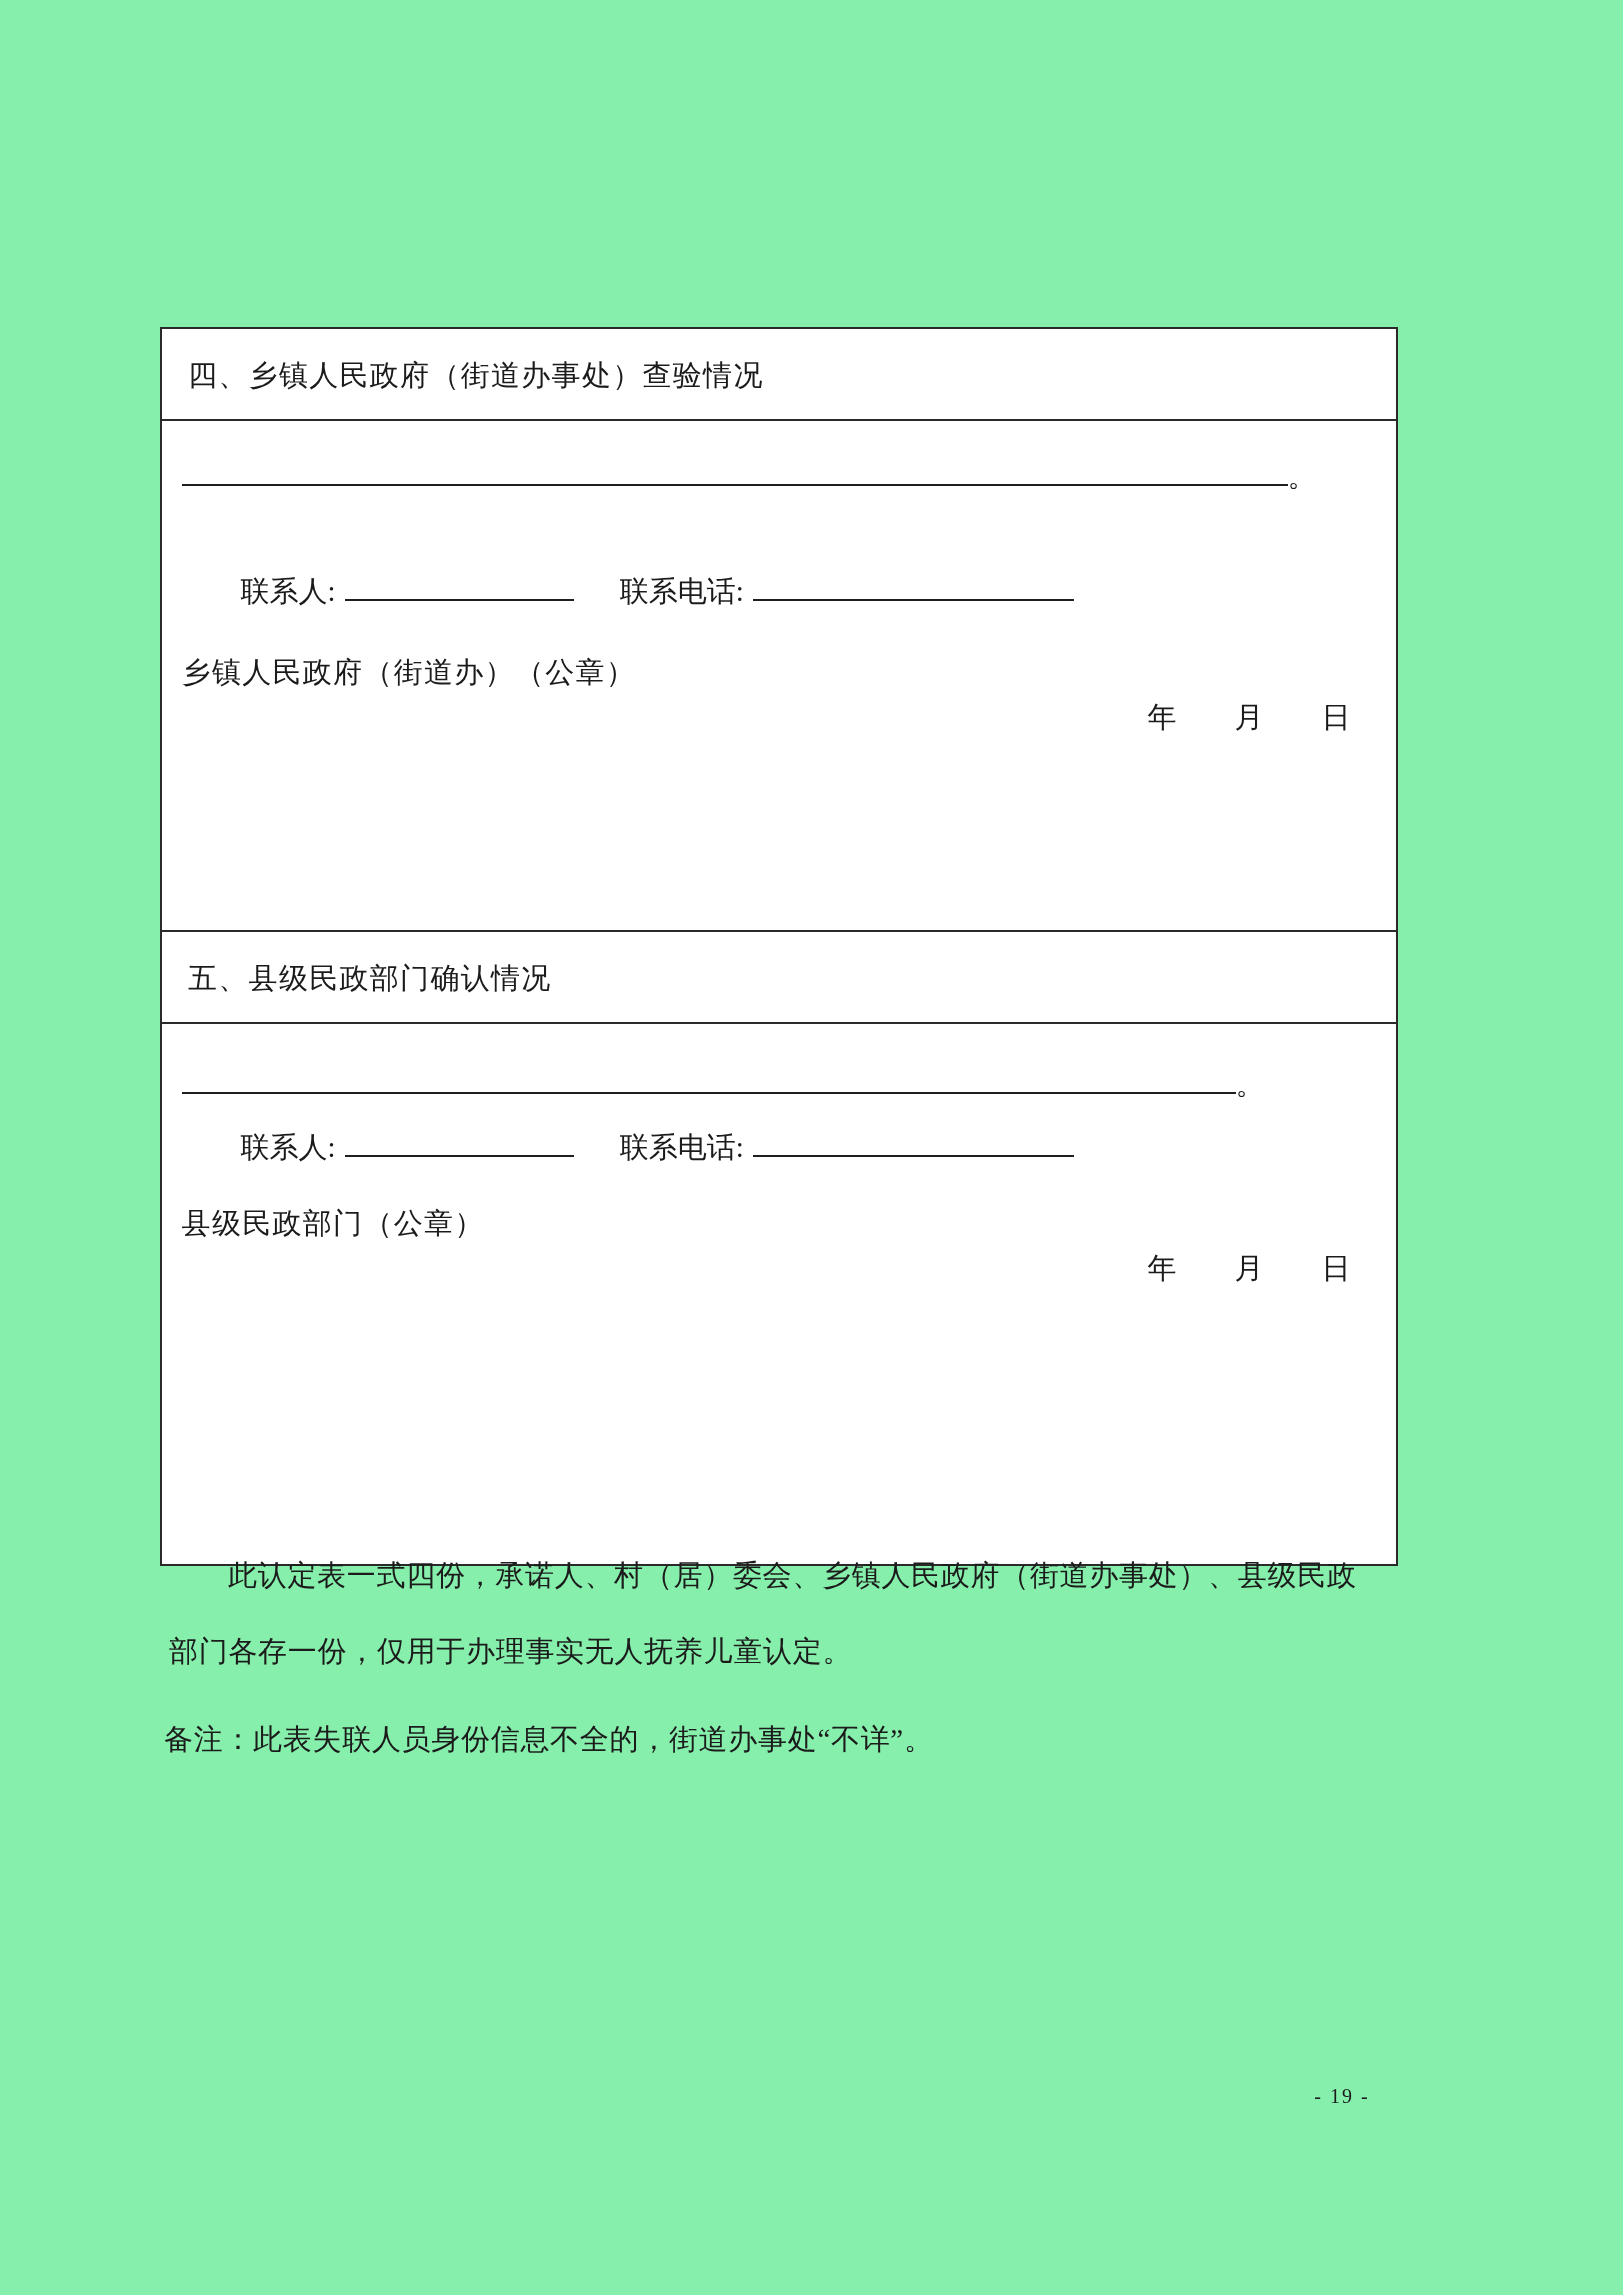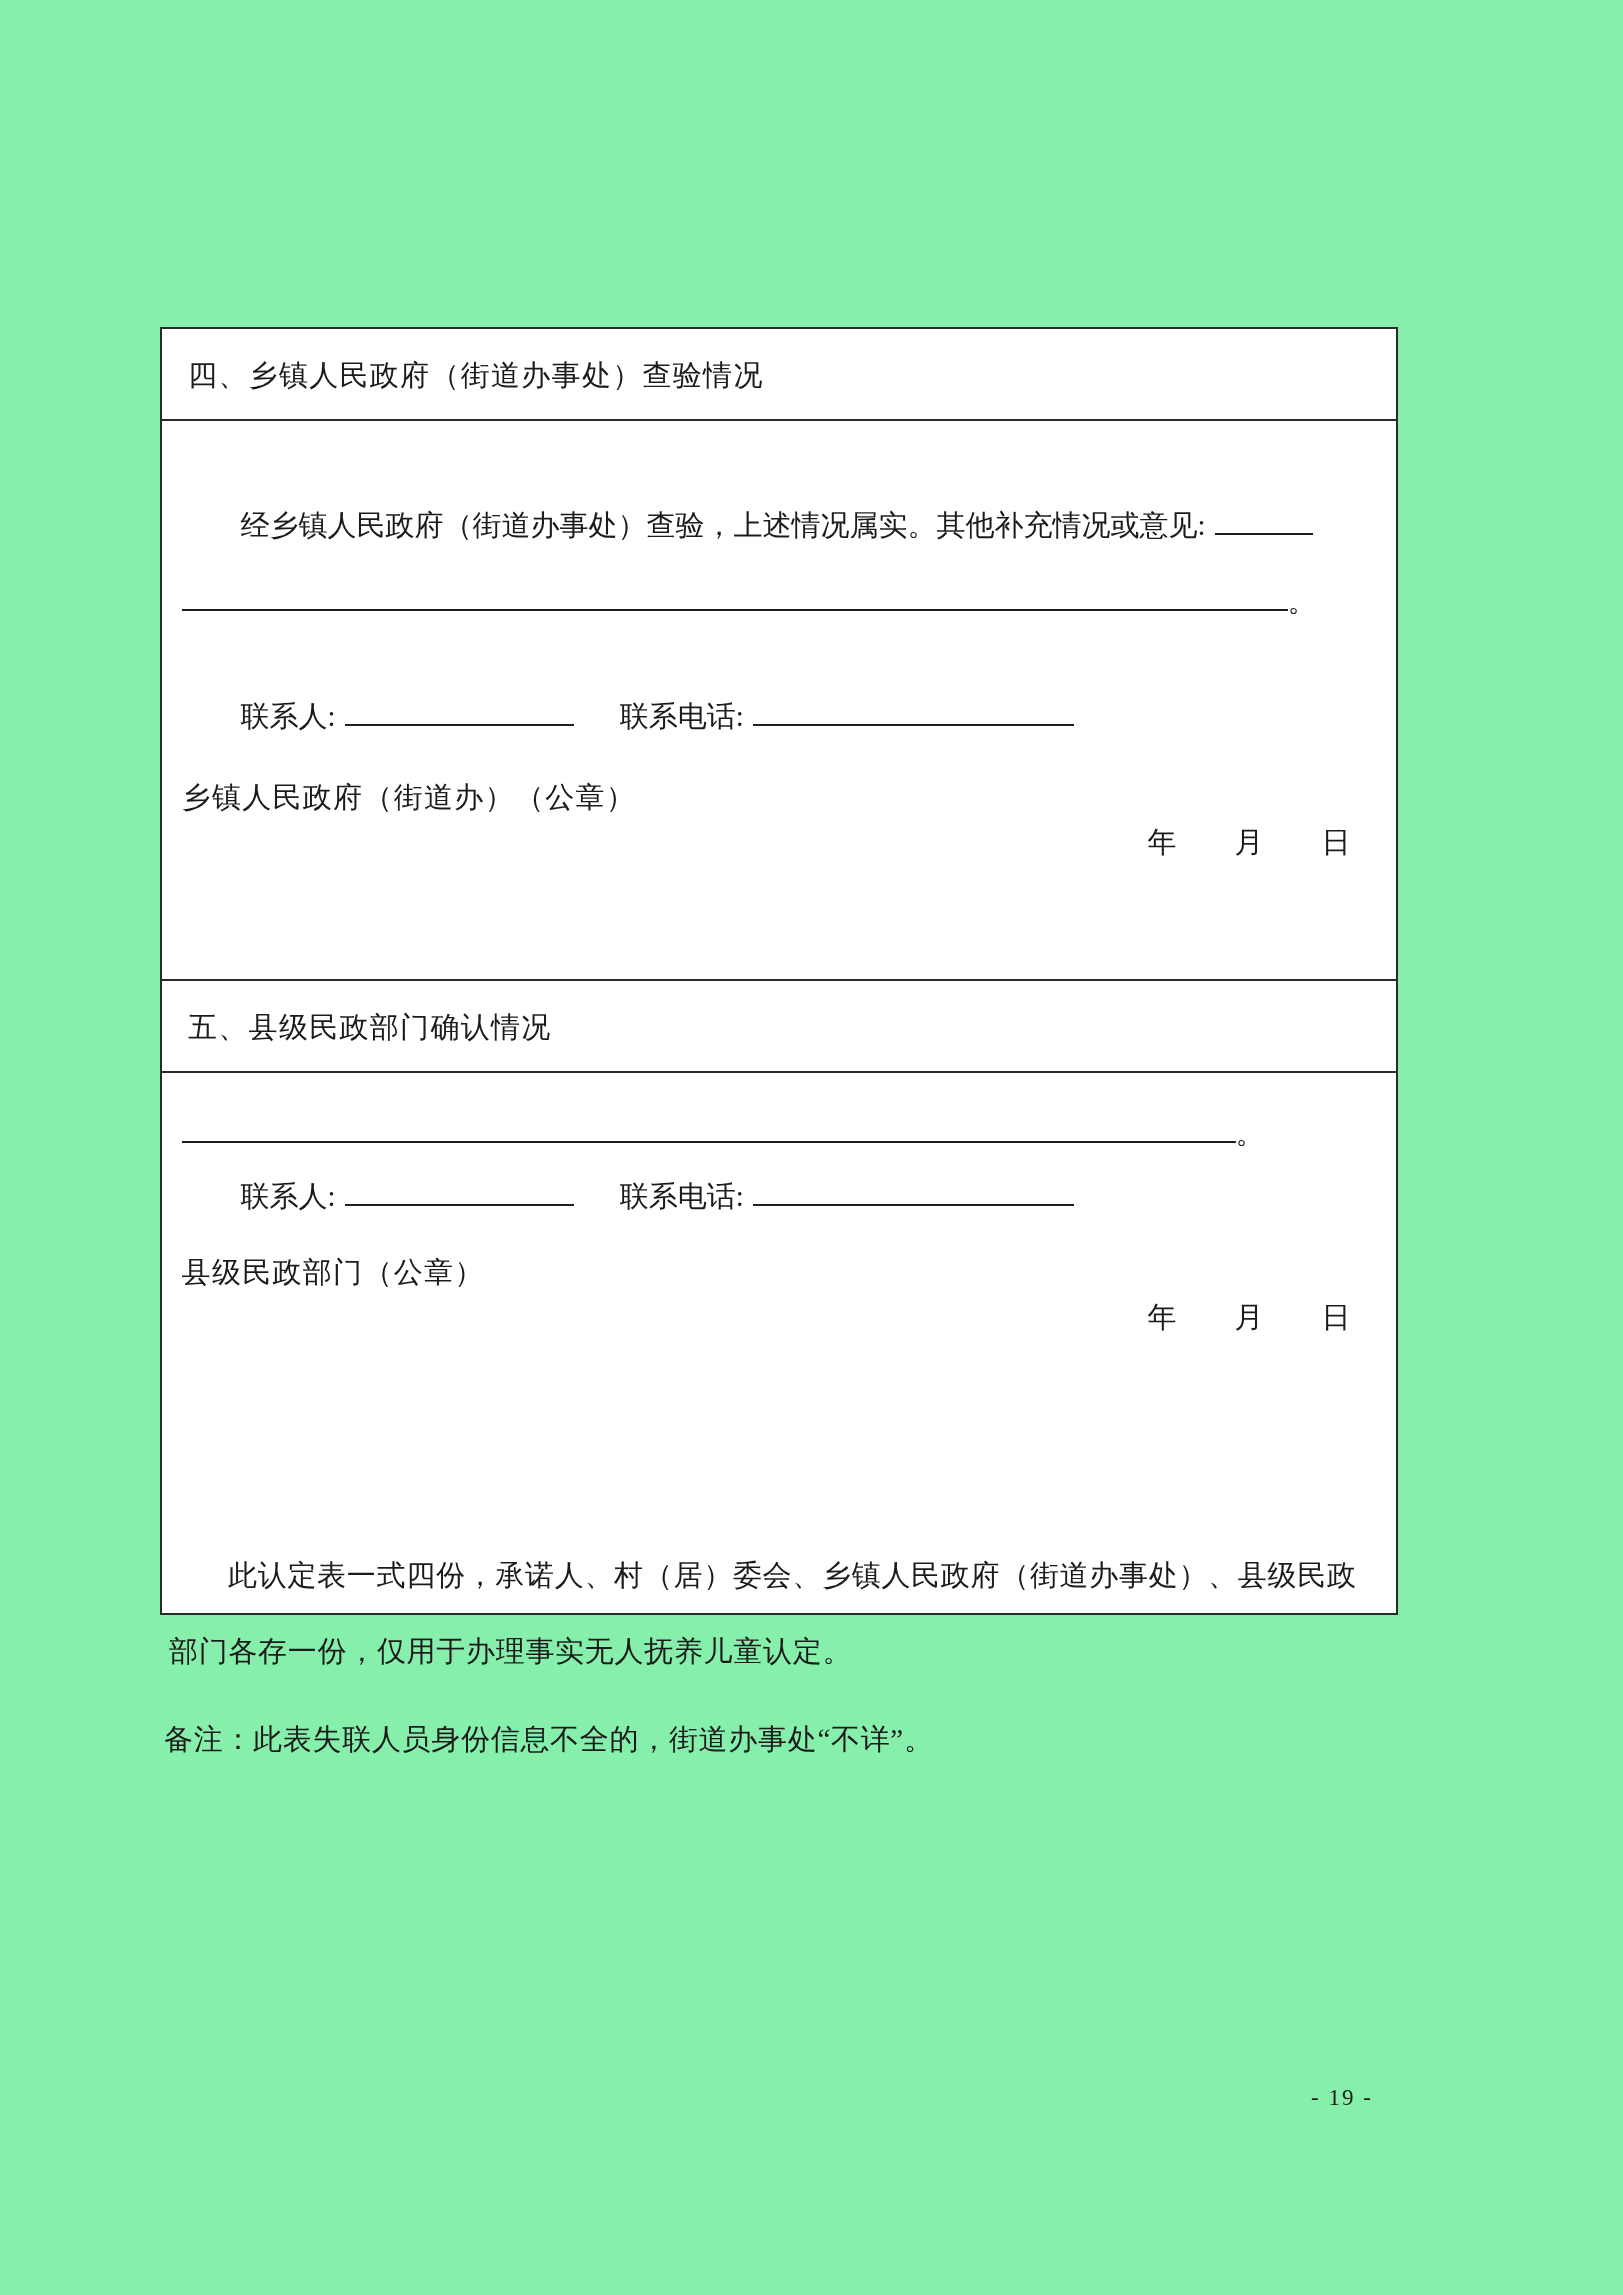--- a/index.html
+++ b/index.html
@@ -61,38 +61,35 @@
     text-indent:59px; line-height:76px; letter-spacing:0.7px;
     margin:0;
   }
   .note {
     position:absolute; left:164px; top:1701px; width:1244px;
     letter-spacing:0.7px; line-height:76px;
     margin:0;
   }
   .pagenum {
     position:absolute; left:1244px; top:2085px; width:196px;
-    text-align:center; font-size:23px; letter-spacing:2px;
+    text-align:center; font-size:20px; letter-spacing:2px;
   }
 </style>
 </head>
 <body>
 
 <div class="page">
 
   <div class="form-table">
 
     <div class="row header">
       <span>四、乡镇人民政府（街道办事处）查验情况</span>
     </div>
 
     <div class="row body body4">
-      <div class="statement">
-        <span>经乡镇人民政府（街道办事处）查验，上述情况属实。其他补充情况或意见:</span><span class="blank w150"></span>
-      </div>
       <div class="cont-line">
         <span class="blank w1690"></span><span>。</span>
       </div>
       <div class="contact-line">
         <span>联系人:</span><span class="blank w350"></span><span class="phone-label">联系电话:</span><span class="blank w490"></span>
       </div>
       <div class="seal-line">乡镇人民政府（街道办）（公章）</div>
       <div class="date-line">年　　月　　日</div>
     </div>
 

